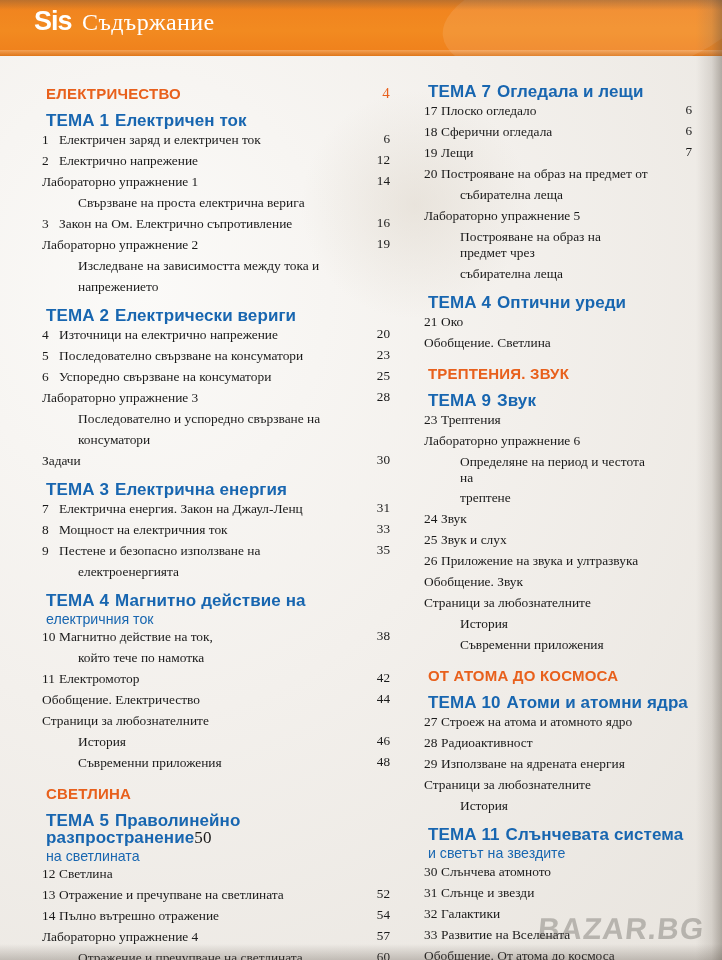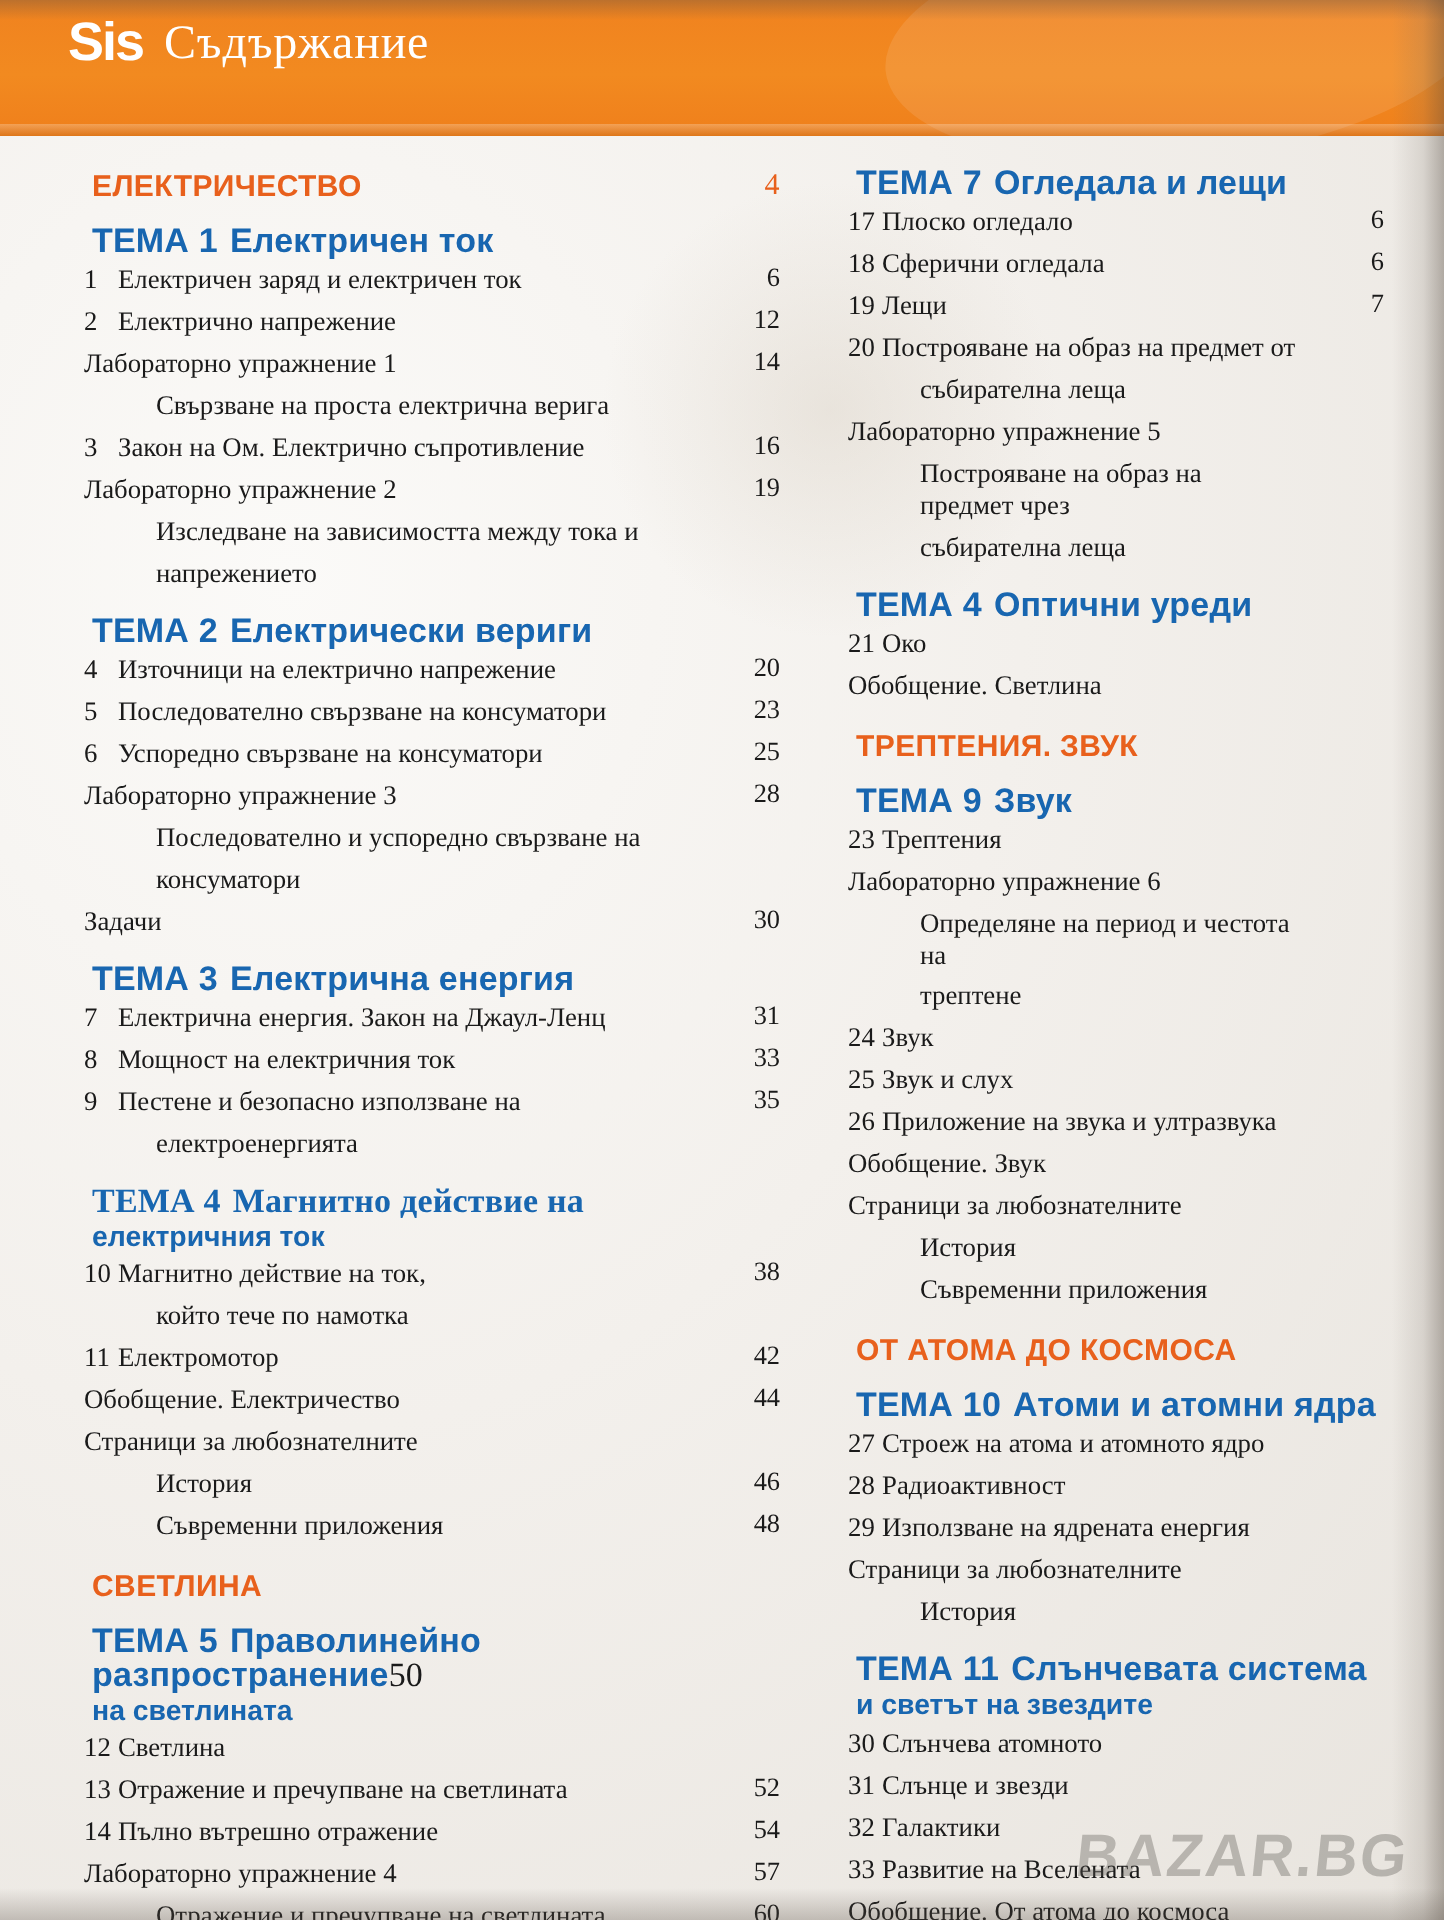--- a/index.html
+++ b/index.html
@@ -27,21 +27,21 @@
     pointer-events:none;
   }
   .edge-bottom{
     position:absolute;left:0;bottom:0;width:722px;height:16px;
     background:linear-gradient(to top,rgba(90,80,70,.30),rgba(90,80,70,0));
     pointer-events:none;
   }
 
   
   .header{
-    position:absolute;left:0;top:0;width:722px;height:68px;
+    position:absolute;left:0;top:0;width:722px;height:56px;
     background:linear-gradient(to bottom,#f0821f 0%,#f28a20 55%,#ef7f1b 100%);
     overflow:hidden;
   }
   .header:after{
     content:"";position:absolute;left:0;right:0;bottom:0;height:6px;
     background:linear-gradient(to bottom,rgba(255,255,255,.25),rgba(0,0,0,.07));
   }
   .hdr-logo{
     position:absolute;left:34px;top:6px;
     font-family:"Liberation Sans", sans-serif;
@@ -86,21 +86,21 @@
 
   .tema{
     font-family:"Liberation Sans", sans-serif;
     font-weight:bold;font-size:17px;color:#1866b0;
     margin:11px 0 3px 4px;
     letter-spacing:.1px;
   }
   .tema .num{margin-right:6px;}
   .tema-cont{
     font-family:"Liberation Sans", sans-serif;
-    font-weight:bold;font-size:14.2px;color:#1866b0;
+    font-weight:normal;font-size:14.2px;color:#1866b0;
     margin:0 0 3px 4px;
   }
 
   .row{
     position:relative;
     margin:0 0 4px 0;
     min-height:17px;
   }
   .row .txt{
     display:block;
@@ -214,21 +214,21 @@
         <span class="txt"><span class="n">8</span><span>Мощност на електричния ток</span></span>
         <span class="pg">33</span>
       </div>
       <div class="row">
         <span class="txt"><span class="n">9</span><span>Пестене и безопасно използване на</span></span>
         <span class="pg">35</span>
       </div>
       <div class="row sub">
         <span class="txt"><span>електроенергията</span></span>
       </div>
-      <div class="tema" style="position: relative; font-family: Liberation Serif, serif;"><span class="num">ТЕМА 4</span><span>Магнитно действие на</span></div>
+      <div class="tema" style="position: relative;"><span class="num">ТЕМА 4</span><span>Магнитно действие на</span></div>
       <div class="tema-cont">електричния ток</div>
       <div class="row">
         <span class="txt"><span class="n">10</span><span>Магнитно действие на ток,</span></span>
         <span class="pg">38</span>
       </div>
       <div class="row sub">
         <span class="txt"><span>който тече по намотка</span></span>
       </div>
       <div class="row">
         <span class="txt"><span class="n">11</span><span>Електромотор</span></span>

